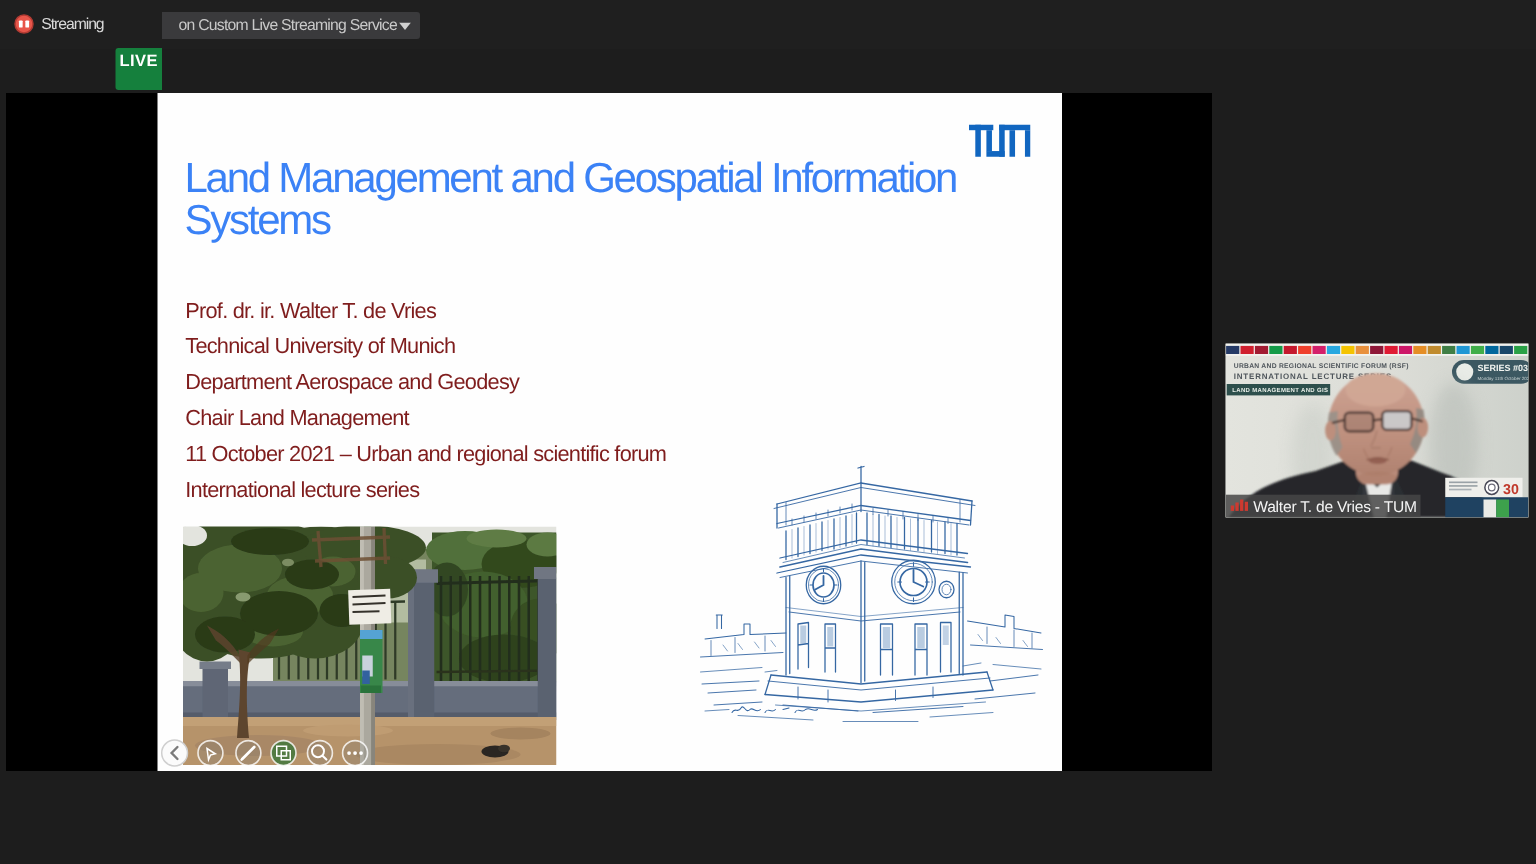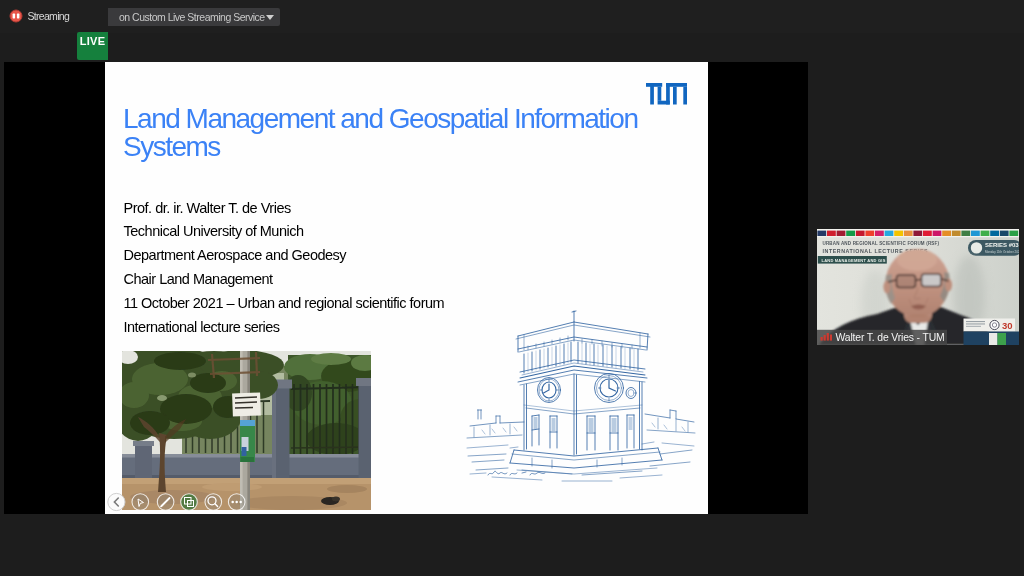--- a/index.html
+++ b/index.html
@@ -39,21 +39,21 @@
       <rect x="11.6" y="17.7" width="12.2" height="3.8"></rect>
       <rect x="20.1" y="0" width="20.9" height="3.8"></rect>
       <rect x="20.1" y="0" width="3.7" height="21.5"></rect>
       <rect x="27" y="3.8" width="3.7" height="17.7"></rect>
       <rect x="37.3" y="3.8" width="3.7" height="17.7"></rect>
     </g>
   </svg>
 
   <div class="abs" style="left:18px;top:42.5px;width:545px;font-size:28px;line-height:28.7px;letter-spacing:-1.5px;color:#3b82f6;">Land Management and Geospatial Information Systems</div>
 
-  <div class="abs" style="left:18.5px;top:134.5px;font-size:14.5px;line-height:23.9px;letter-spacing:-0.5px;color:#000000;">
+  <div class="abs" style="left:18.5px;top:134.5px;font-size:14.5px;line-height:23.9px;letter-spacing:-0.5px;color:#7f1d1d;">
     Prof. dr. ir. Walter T. de Vries<br>
     Technical University of Munich<br>
     Department Aerospace and Geodesy<br>
     Chair Land Management<br>
     11 October 2021 – Urban and regional scientific forum<br>
     International lecture series
   </div>
 
   <svg class="abs" style="left:17px;top:289px;" width="249" height="159" viewBox="0 0 249 159">
     <defs>

